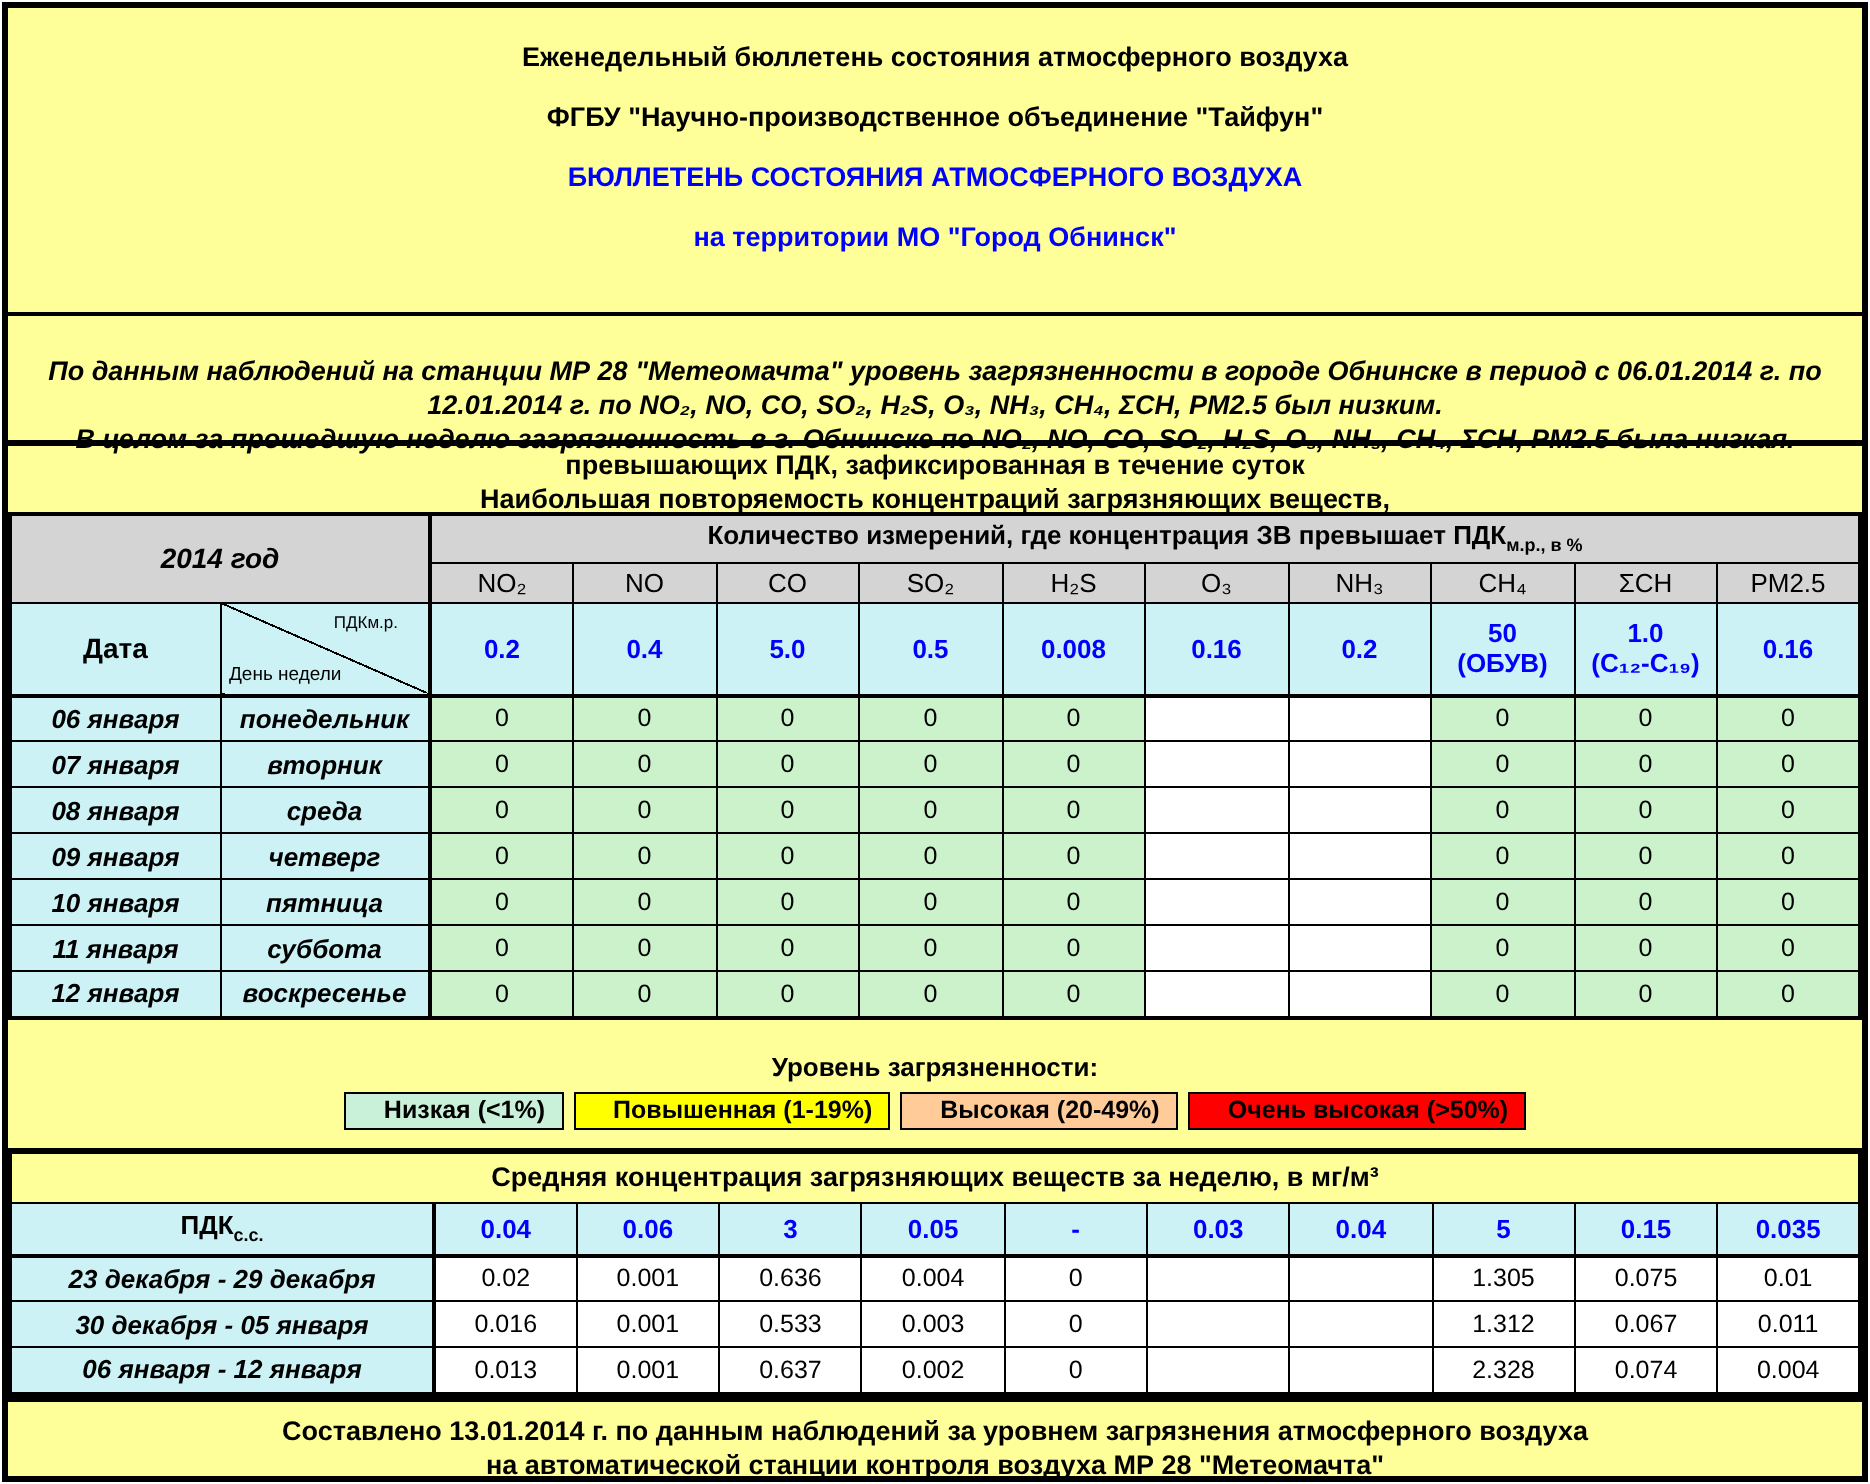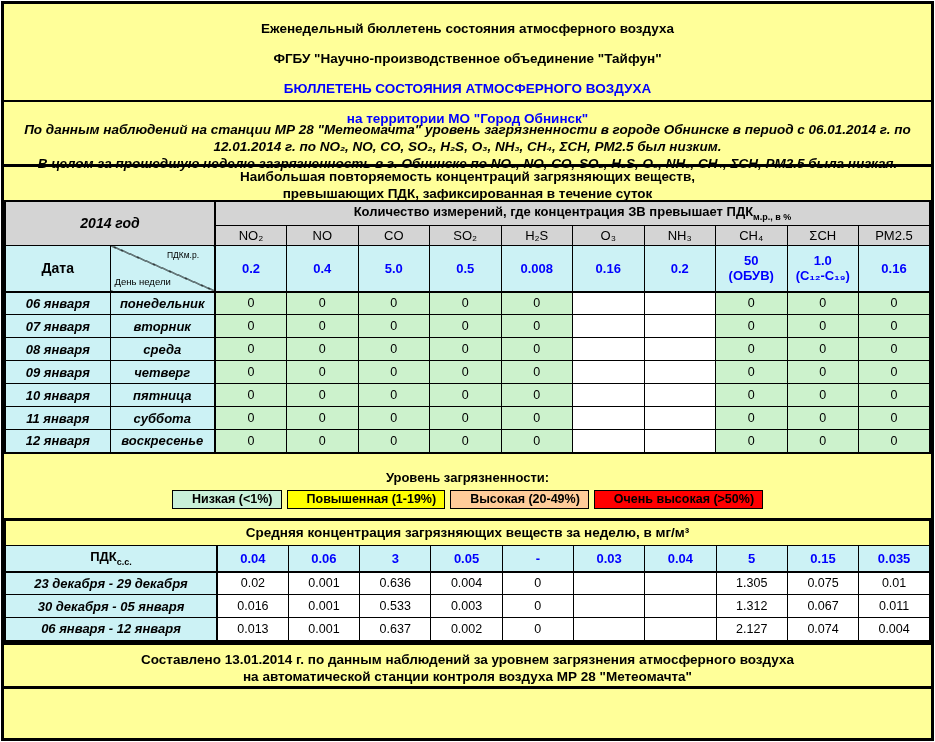--- a/index.html
+++ b/index.html
@@ -6,21 +6,21 @@
   html,body { margin:0; padding:0; }
   body {
     width:935px; height:742px; position:relative; background:#ffffff;
     font-family:"Liberation Sans", sans-serif; color:#000;
   }
   .page {
     position:absolute; top:1px; left:1px; width:933px; height:740px;
     border:3px solid #000; background:#FFFF99; overflow:hidden;
   }
   
-  .header { padding-top:10px; height:96px; }
+  .header { padding-top:10px; height:152px; }
   .hline { height:30px; line-height:30px; text-align:center; font-weight:bold; font-size:13.5px; }
   .hline.blue { color:#0000FF; }
   
   .summary {
     border-top:2px solid #000; height:64px; padding:19px 4px 0 4px;
     font-weight:bold; font-style:italic; font-size:13.5px; line-height:17px; text-align:center;
   }
   .summary p { margin:0; }
   
   .t1title {
@@ -90,22 +90,22 @@
     <div class="hline blue">БЮЛЛЕТЕНЬ СОСТОЯНИЯ АТМОСФЕРНОГО ВОЗДУХА</div>
     <div class="hline blue">на территории МО "Город Обнинск"</div>
   </div>
 
   <div class="summary">
     <p>По данным наблюдений на станции МР 28 "Метеомачта" уровень загрязненности в городе Обнинске в период с 06.01.2014 г. по 12.01.2014 г. по NO₂, NO, CO, SO₂, H₂S, O₃, NH₃, CH₄, ΣCH, PM2.5 был низким.</p>
     <p>В целом за прошедшую неделю загрязненность в г. Обнинске по NO₂, NO, CO, SO₂, H₂S, O₃, NH₃, CH₄, ΣCH, PM2.5 была низкая.</p>
   </div>
 
   <div class="t1title">
+    <div>превышающих ПДК, зафиксированная в течение суток</div>
     <div>Наибольшая повторяемость концентраций загрязняющих веществ,</div>
-    <div>превышающих ПДК, зафиксированная в течение суток</div>
   </div>
 
   <table>
     <colgroup>
       <col style="width:105px">
         <col style="width:105px">
       <col>
         <col>
         <col>
         <col>
@@ -323,21 +323,21 @@
     </tr>
     <tr class="wrow">
       <td class="periodc">06 января - 12 января</td>
       <td class="vthick">0.013</td>
       <td>0.001</td>
       <td>0.637</td>
       <td>0.002</td>
       <td>0</td>
       <td></td>
       <td></td>
-      <td>2.127</td>
+      <td>2.328</td>
       <td>0.074</td>
       <td>0.004</td>
     </tr>
   </tbody>
       </table>
   </div>
 
   <div class="footer">
     <div>Составлено 13.01.2014 г. по данным наблюдений за уровнем загрязнения атмосферного воздуха</div>
     <div>на автоматической станции контроля воздуха МР 28 "Метеомачта"</div>

